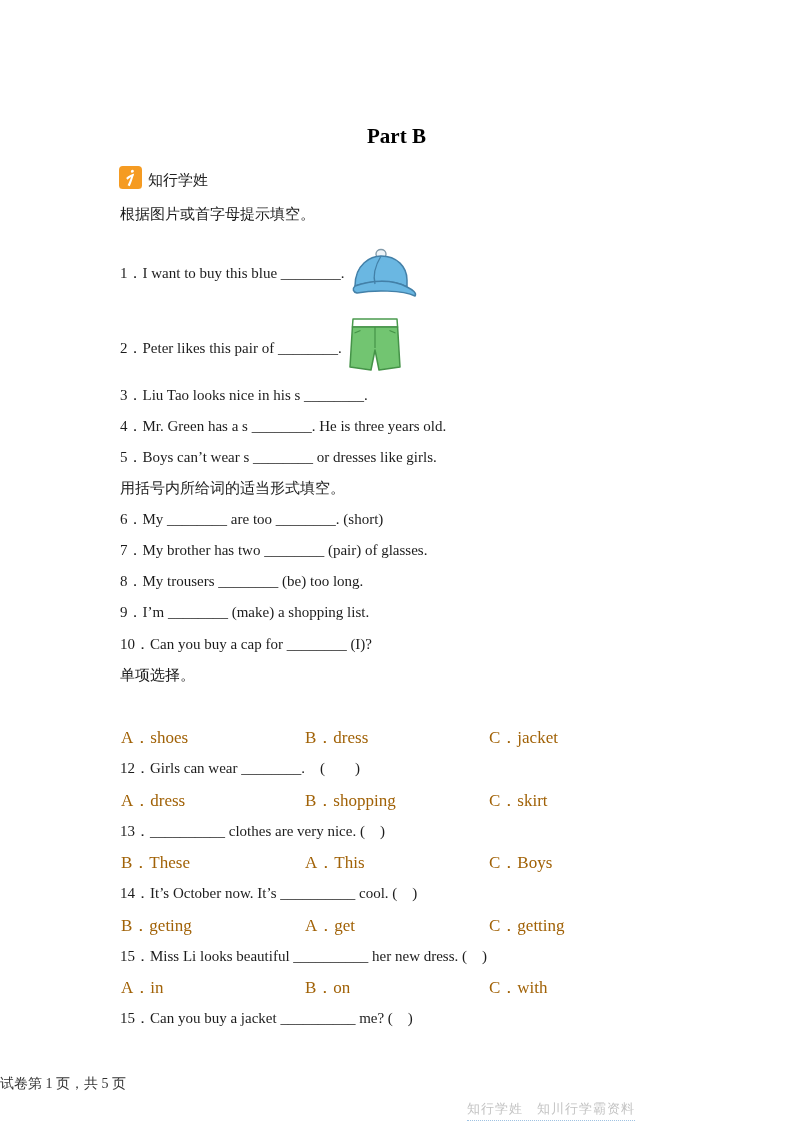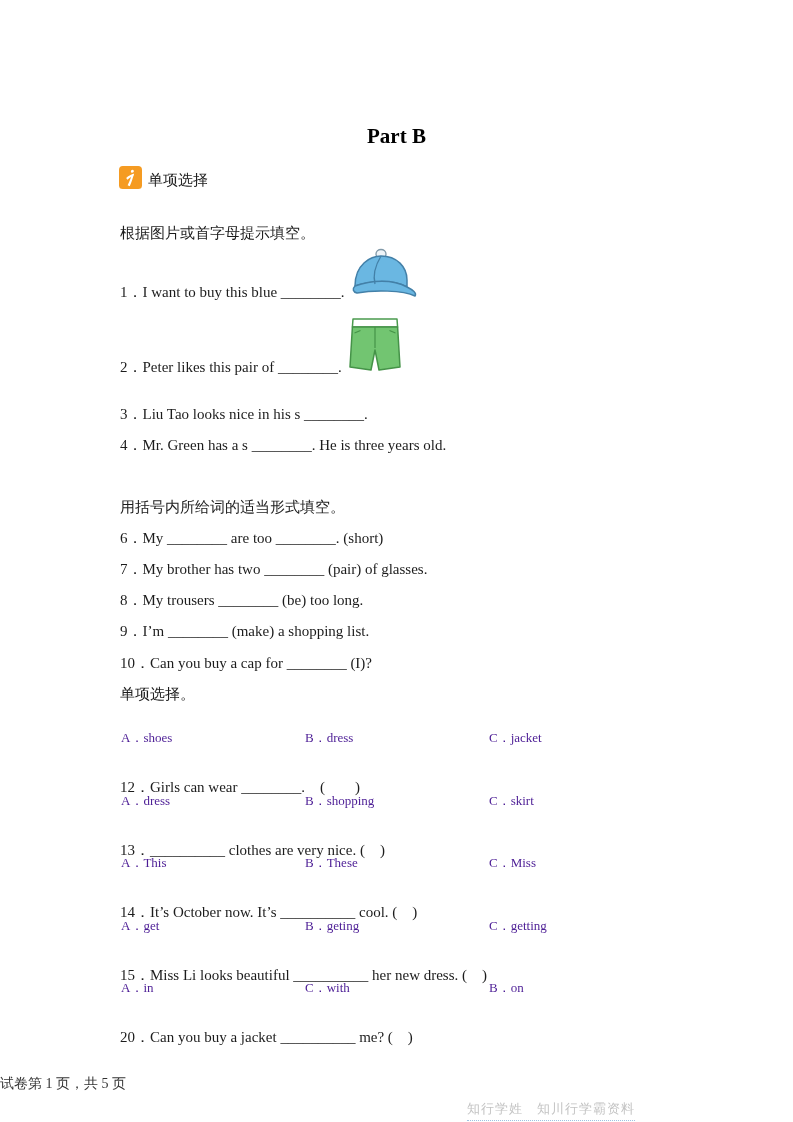--- a/index.html
+++ b/index.html
@@ -16,26 +16,26 @@
     text-align:center;font-size:21px;font-weight:bold;color:#000;
   }
   .badge-icon{
     position:absolute;left:119px;top:166px;width:23px;height:23px;
   }
   .badge-label{
     position:absolute;left:148px;top:171px;font-size:15px;color:#222;
   }
   .line{
     position:absolute;left:120px;
-    font-size:15px;line-height:21px;color:#1c1c1c;white-space:pre;margin-top:19px;
+    font-size:15px;line-height:21px;color:#1c1c1c;white-space:pre;
   }
   .opts{
     position:absolute;left:121px;width:600px;
     display:grid;grid-template-columns:184px 184px 1fr;
-    font-size:13px;line-height:21px;color:#4c1d95;white-space:pre;
+    font-size:17px;line-height:21px;color:#a16207;white-space:pre;
   }
   .img-cap{position:absolute;left:347px;top:246px;}
   .img-shorts{position:absolute;left:349px;top:316px;}
   .footer{
     position:absolute;top:1075px;left:0;width:793px;
     text-align:left;font-size:14px;color:#333;
   }
   .watermark{
     position:absolute;right:8px;top:1100px;
     font-size:13px;color:#c3c3c3;letter-spacing:1px;
@@ -51,21 +51,21 @@
   <div class="doc-title">Part B</div>
 
   <span class="badge-icon">
     <svg width="23" height="23" viewBox="0 0 24 24">
       <rect width="24" height="24" rx="4" fill="#f59b22"></rect>
       <path d="M14 4 C15.5 4 16.1 5.6 15 6.6 C13.9 7.6 12.4 7 12.4 5.8 C12.4 4.8 13.2 4 14 4 Z" fill="#fff"></path>
       <path d="M9 20 C11 16 12 13 13.5 9 L15.8 7.8 C14.2 13 13.2 17 11.2 21 Z" fill="#fff"></path>
       <path d="M7.5 12.5 C9.8 10.4 12 9.4 15.6 8.2 L14.6 11 C12 11.6 10.4 12.8 8.8 14.4 Z" fill="#fff"></path>
     </svg>
   </span>
-  <span class="badge-label">单项选择</span>
+  <span class="badge-label">知行学姓</span>
 
   <div class="line" style="top:204px">根据图片或首字母提示填空。</div>
 
   <div class="line" style="top:263px">1．I want to buy this blue ________.</div>
   <span class="img-cap">
     <svg width="74" height="58" viewBox="0 0 74 58">
       <ellipse cx="34" cy="8" rx="5" ry="4.5" fill="#eef4f8" stroke="#8099a8" stroke-width="1.3"></ellipse>
       <path d="M8 40 C8 18 24 10 34 10 C50 10 60 21 60 34 L60 41 C44 33 22 35 8 40 Z" fill="#6ab7e2" stroke="#4380a8" stroke-width="1.5" stroke-linejoin="round"></path>
       <path d="M8 40 C24 34 46 33 60 41 C66 44 70 47 68 50 C56 44 26 44 10 47 C6 46 5 43 8 40 Z" fill="#6ab7e2" stroke="#4380a8" stroke-width="1.5" stroke-linejoin="round"></path>
       <path d="M34 10 C28 20 26 30 28 38" fill="none" stroke="#4380a8" stroke-width="1.3"></path>
@@ -78,20 +78,21 @@
       <path d="M4 3 L48 3 L48.6 11 L3.4 11 Z" fill="#ffffff" stroke="#4a9a4d" stroke-width="1.5" stroke-linejoin="round"></path>
       <path d="M3.4 11 L48.6 11 L51 51 L30 54 L26 34 L22 54 L1 51 Z" fill="#72c571" stroke="#459348" stroke-width="1.5" stroke-linejoin="round"></path>
       <path d="M26 11 L26 32" stroke="#459348" stroke-width="1.2" fill="none"></path>
       <path d="M5.5 17 L11.5 14.5" stroke="#459348" stroke-width="1.1" fill="none"></path>
       <path d="M46.5 17 L40.5 14.5" stroke="#459348" stroke-width="1.1" fill="none"></path>
     </svg>
   </span>
 
   <div class="line" style="top:385px">3．Liu Tao looks nice in his s ________.</div>
   <div class="line" style="top:416px">4．Mr. Green has a s ________. He is three years old.</div>
+  <div class="line" style="top:447px">5．Boys can’t wear s ________ or dresses like girls.</div>
 
   <div class="line" style="top:478px">用括号内所给词的适当形式填空。</div>
 
   <div class="line" style="top:509px">6．My ________ are too ________. (short)</div>
   <div class="line" style="top:540px">7．My brother has two ________ (pair) of glasses.</div>
   <div class="line" style="top:571px">8．My trousers ________ (be) too long.</div>
   <div class="line" style="top:602px">9．I’m ________ (make) a shopping list.</div>
   <div class="line" style="top:634px">10．Can you buy a cap for ________ (I)?</div>
 
   <div class="line" style="top:665px">单项选择。</div>
@@ -104,37 +105,37 @@
 
   <div class="line" style="top:758px">12．Girls can wear ________.　(　　)</div>
   <div class="opts" style="top:790px">
     <span>A．dress</span>
     <span>B．shopping</span>
     <span>C．skirt</span>
   </div>
 
   <div class="line" style="top:821px">13．__________ clothes are very nice. (　)</div>
   <div class="opts" style="top:852px">
+    <span>B．These</span>
     <span>A．This</span>
-    <span>B．These</span>
-    <span>C．Miss</span>
+    <span>C．Boys</span>
   </div>
 
   <div class="line" style="top:883px">14．It’s October now. It’s __________ cool. (　)</div>
   <div class="opts" style="top:915px">
+    <span>B．geting</span>
     <span>A．get</span>
-    <span>B．geting</span>
     <span>C．getting</span>
   </div>
 
   <div class="line" style="top:946px">15．Miss Li looks beautiful __________ her new dress. (　)</div>
   <div class="opts" style="top:977px">
     <span>A．in</span>
+    <span>B．on</span>
     <span>C．with</span>
-    <span>B．on</span>
   </div>
 
-  <div class="line" style="top:1008px">20．Can you buy a jacket __________ me? (　)</div>
+  <div class="line" style="top:1008px">15．Can you buy a jacket __________ me? (　)</div>
 
   <div class="footer">试卷第 1 页，共 5 页</div>
   <div class="watermark">知行学姓　知川行学霸资料</div>
 
 </div>
 
 </body></html>

